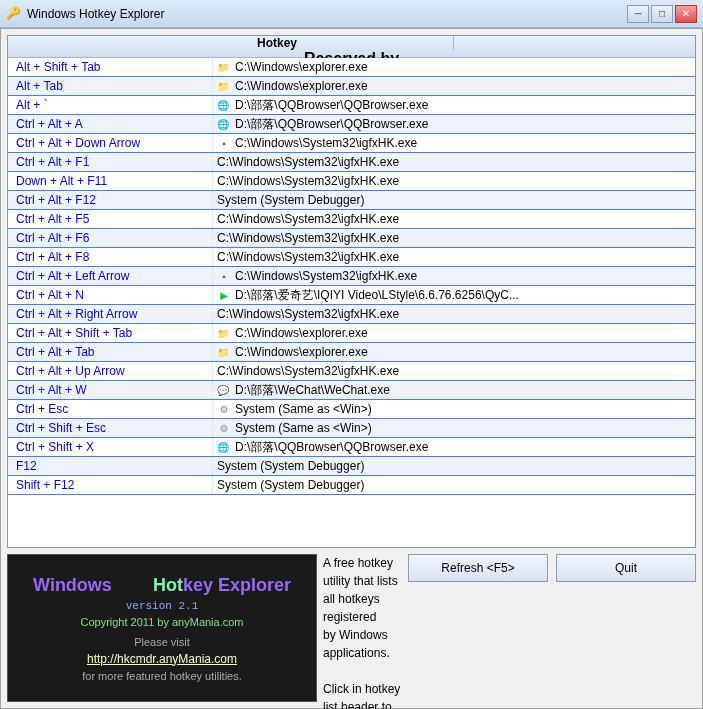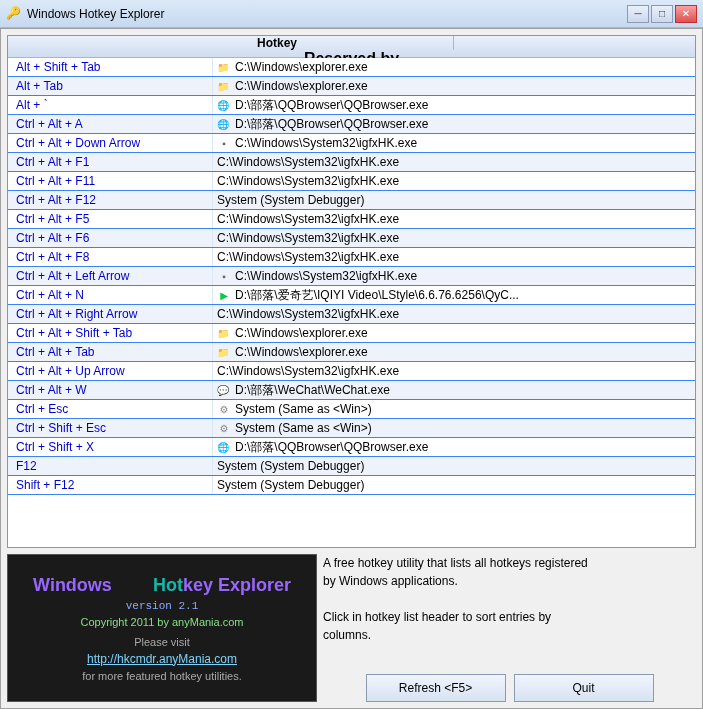--- a/index.html
+++ b/index.html
@@ -197,51 +197,51 @@
       border: 1px solid #555;
     }
 
     .info-box-title {
       font-size: 18px;
       font-weight: bold;
       color: #9966ff;
       text-align: center;
     }
     .info-box-title span.hot {
-      color: #14b8a6;
+      color: #86efac;
       margin-left: 36px;
     }
     .info-box-version {
       font-size: 11px;
       color: #88aaff;
       font-family: Liberation Mono, monospace;
     }
     .info-box-copyright {
       font-size: 11px;
       color: #88dd88;
     }
     .info-box-visit {
       font-size: 11px;
       color: #aaaaaa;
       margin-top: 4px;
     }
     .info-box-link {
       font-size: 12px;
-      color: #7dd3fc;
+      color: #fef9c3;
       text-decoration: underline;
     }
     .info-box-more {
       font-size: 11px;
       color: #aaaaaa;
     }
 
     .right-panel {
       flex: 1;
       display: flex;
-      flex-direction: column;
+      flex-direction: row;
       justify-content: space-between;
     }
 
     .description-text {
       font-size: 12px;
       color: #000;
       line-height: 1.5;
     }
 
     .button-row {
@@ -322,21 +322,21 @@
             <span>C:\Windows\System32\igfxHK.exe</span>
           </div>
         </div>
         <div class="table-row">
           <div class="col-hotkey">Ctrl + Alt + F1</div>
           <div class="col-reserved">
             <span>C:\Windows\System32\igfxHK.exe</span>
           </div>
         </div>
         <div class="table-row">
-          <div class="col-hotkey">Ctrl + Alt + F11</div>
+          <div class="col-hotkey">Down + Alt + F11</div>
           <div class="col-reserved">
             <span>C:\Windows\System32\igfxHK.exe</span>
           </div>
         </div>
         <div class="table-row">
           <div class="col-hotkey">Ctrl + Alt + F12</div>
           <div class="col-reserved">
             <span>System (System Debugger)</span>
           </div>
         </div>

